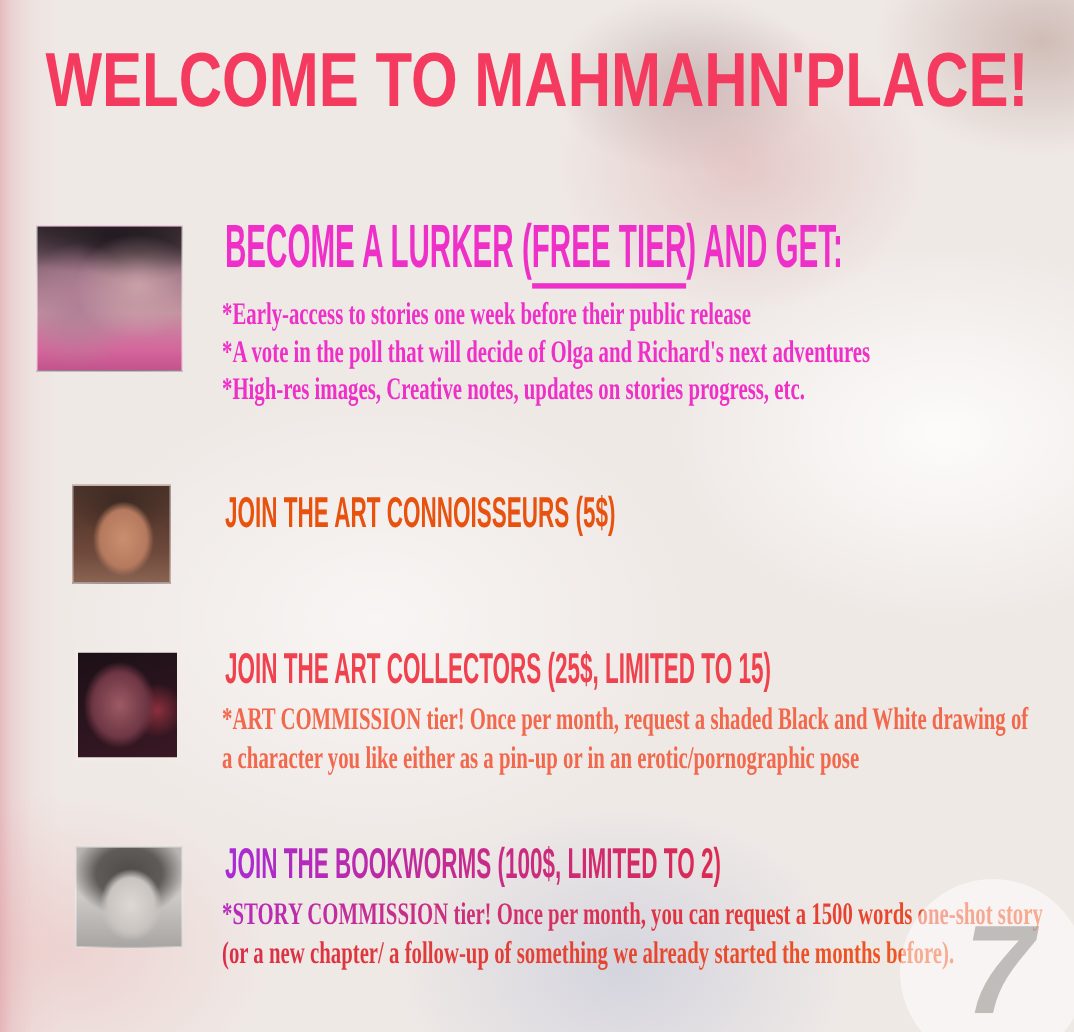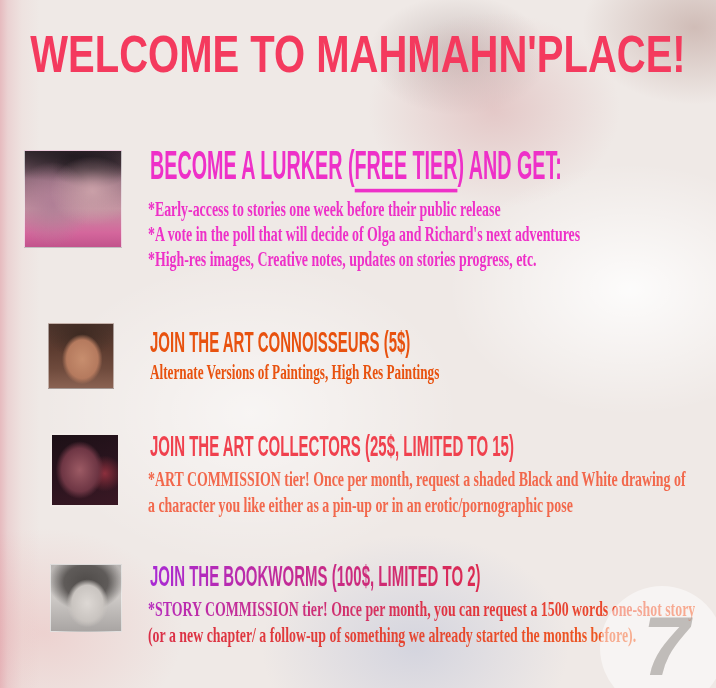--- a/index.html
+++ b/index.html
@@ -137,23 +137,20 @@
     <span>BECOME A LURKER (</span><span class="u">FREE TIER</span><span>) AND GET:</span>
   </div>
   <div class="abs b-lurker" style="left:148px;top:197px;">
     <div class="benefit-line">*Early-access to stories one week before their public release</div>
     <div class="benefit-line">*A vote in the poll that will decide of Olga and Richard's next adventures</div>
     <div class="benefit-line">*High-res images, Creative notes, updates on stories progress, etc.</div>
   </div>
 
   <div class="abs thumb" id="thumb-conno"></div>
   <div class="abs tier-heading h-small h-conno nowrap" style="left:150px;top:326px;">JOIN THE ART CONNOISSEURS (5$)</div>
-  <div class="abs b-conno" style="left:150px;top:360px;">
-    <div class="benefit-line">Alternate Versions of Paintings, High Res Paintings</div>
-  </div>
 
   <div class="abs thumb" id="thumb-collec"></div>
   <div class="abs tier-heading h-small h-collec nowrap" style="left:150px;top:430px;">JOIN THE ART COLLECTORS (25$, LIMITED TO 15)</div>
   <div class="abs b-collec" style="left:148px;top:466px;">
     <div class="benefit-line">*ART COMMISSION tier! Once per month, request a shaded Black and White drawing of</div>
     <div class="benefit-line">a character you like either as a pin-up or in an erotic/pornographic pose</div>
   </div>
 
   <div class="abs thumb" id="thumb-book"></div>
   <div class="abs tier-heading h-small h-book nowrap" style="left:150px;top:560px;">JOIN THE BOOKWORMS (100$, LIMITED TO 2)</div>

